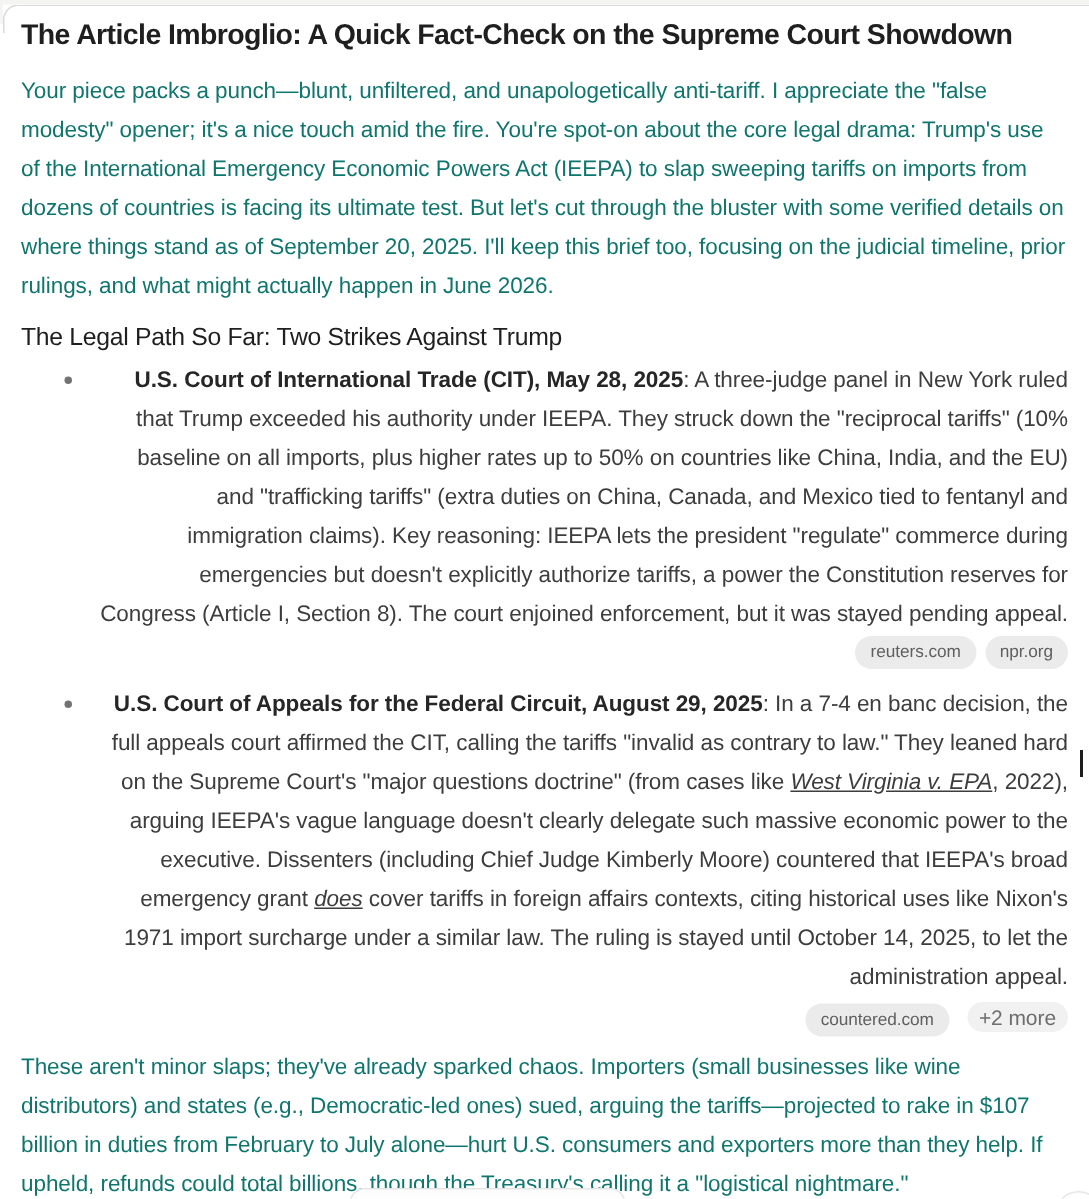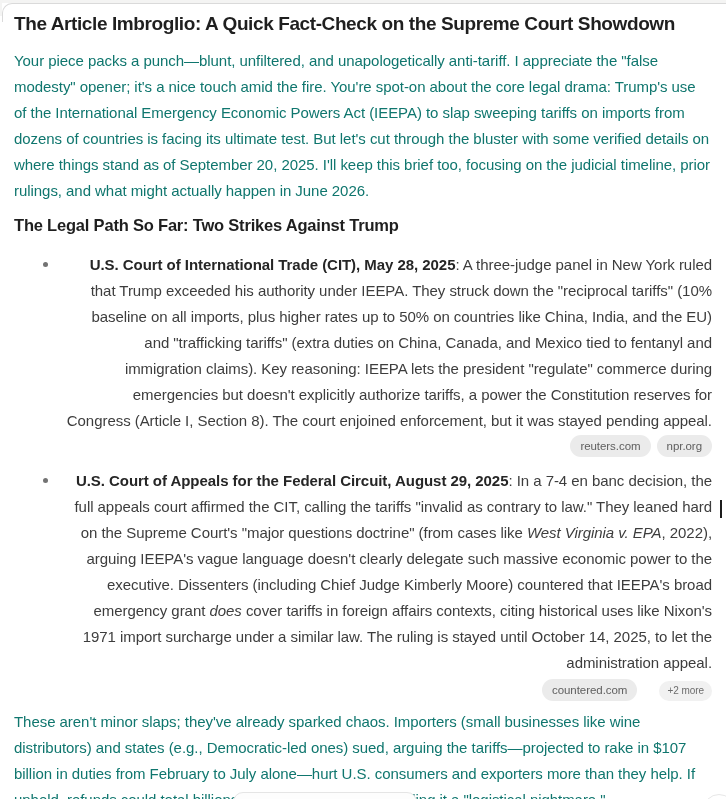--- a/index.html
+++ b/index.html
@@ -38,63 +38,63 @@
     margin: 0 0 10px 0;
   }
   p.body-text {
     font-size: 15px; line-height: 26px;
     letter-spacing: -0.05px;
     color: #0f766e;
     margin: 0 0 10px 0;
   }
   h2.section-heading {
     font-size: 16.5px; line-height: 23px;
-    font-weight: 700; color: #1f1f1f;
+    font-weight: 400; color: #1f1f1f;
     letter-spacing: -0.2px;
-    margin: 0 0 15px 0;
+    margin: 0 0 4px 0;
   }
   p.section-lead { margin: 0 0 9px 0; }
   ul.fact-list {
     list-style: none;
     margin: 0; padding: 0 0 0 52px;
   }
   ul.fact-list > li {
     position: relative;
     font-size: 15px; line-height: 26px;
     letter-spacing: -0.05px;
     margin: 0 0 8px 0;
     text-align: right;
   }
   ul.fact-list > li:last-child { margin-bottom: 0; }
   ul.fact-list > li .bullet-dot {
     position: absolute; left: -23px; top: 10px;
     width: 5px; height: 5px; border-radius: 50%;
     background: #737373;
   }
   .lead-bold { font-weight: 700; color: #262626; }
-  .it { font-style: italic; }
+  .it { font-style: italic; text-decoration: underline; }
   .pill {
     display: inline-block;
     background: #ebebeb;
     color: #5f5f5f;
     border-radius: 999px;
     font-size: 11.5px;
     line-height: 12px;
     padding: 5px 10px;
     margin-left: 6px;
     vertical-align: 2px;
     white-space: nowrap;
     cursor: pointer;
   }
   .pill.more {
     background: #f1f1f1;
     color: #6d6d6d;
-    font-size: 10px;
+    font-size: 14px;
     padding: 4px 8px;
-    margin-left: 22px;
+    margin-left: 12px;
   }
   .pill-row { margin-top: 3px; line-height: 22px; }
   .pill-row .pill:first-child { margin-left: 0; }
   p.outro { margin: 7px 0 0 0; }
   .text-caret {
     position: absolute;
     right: 4px; top: 500px;
     width: 2px; height: 18px;
     background: #1c1c1c;
   }

